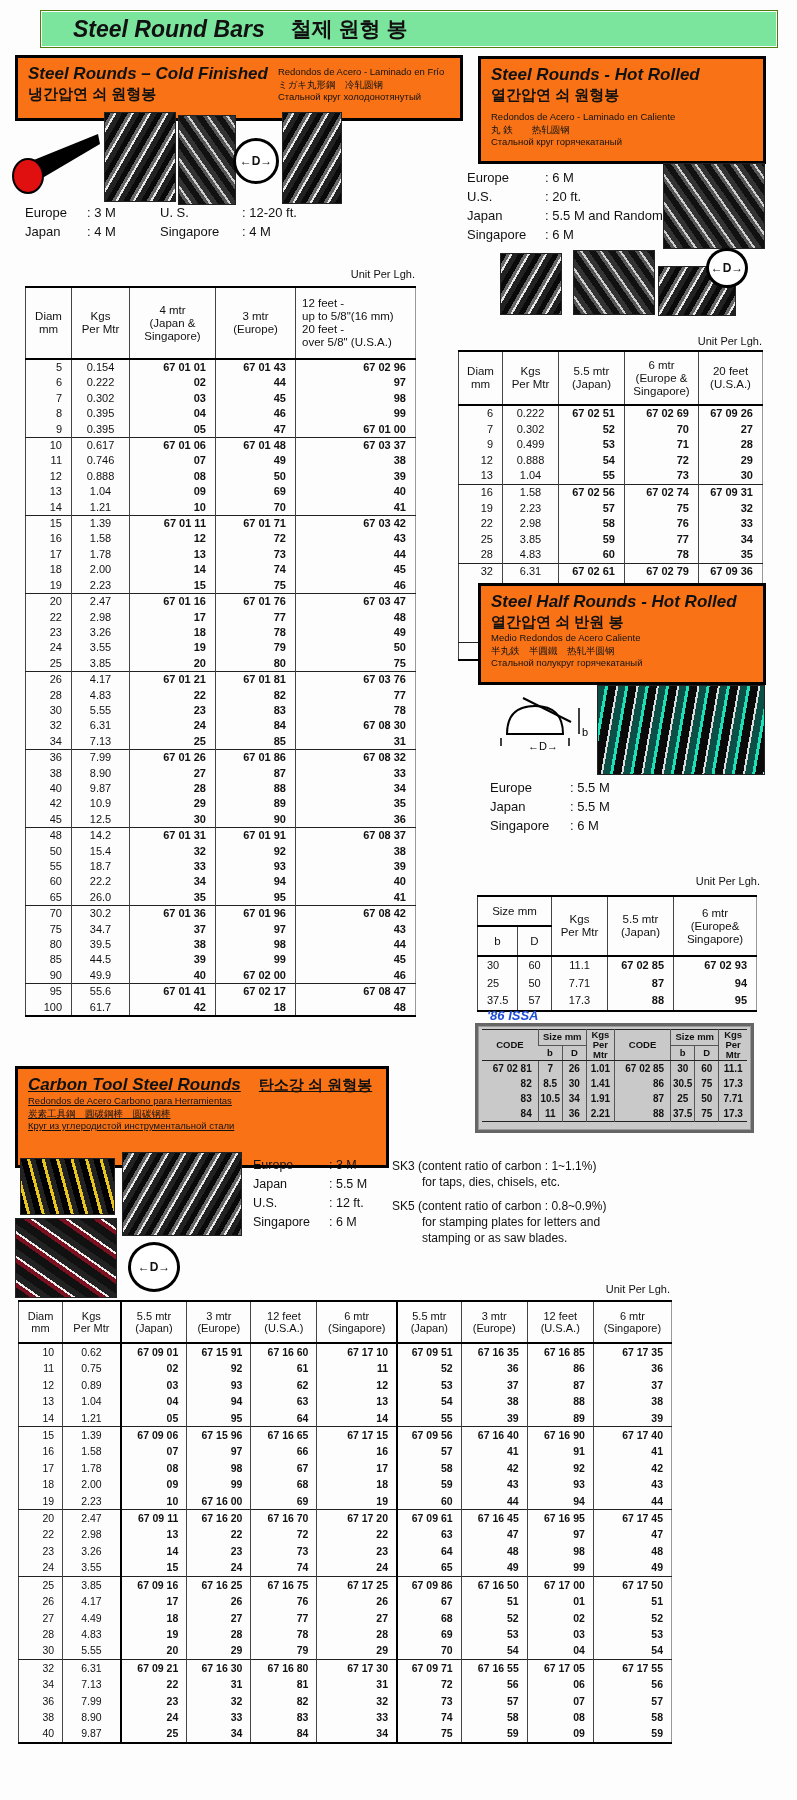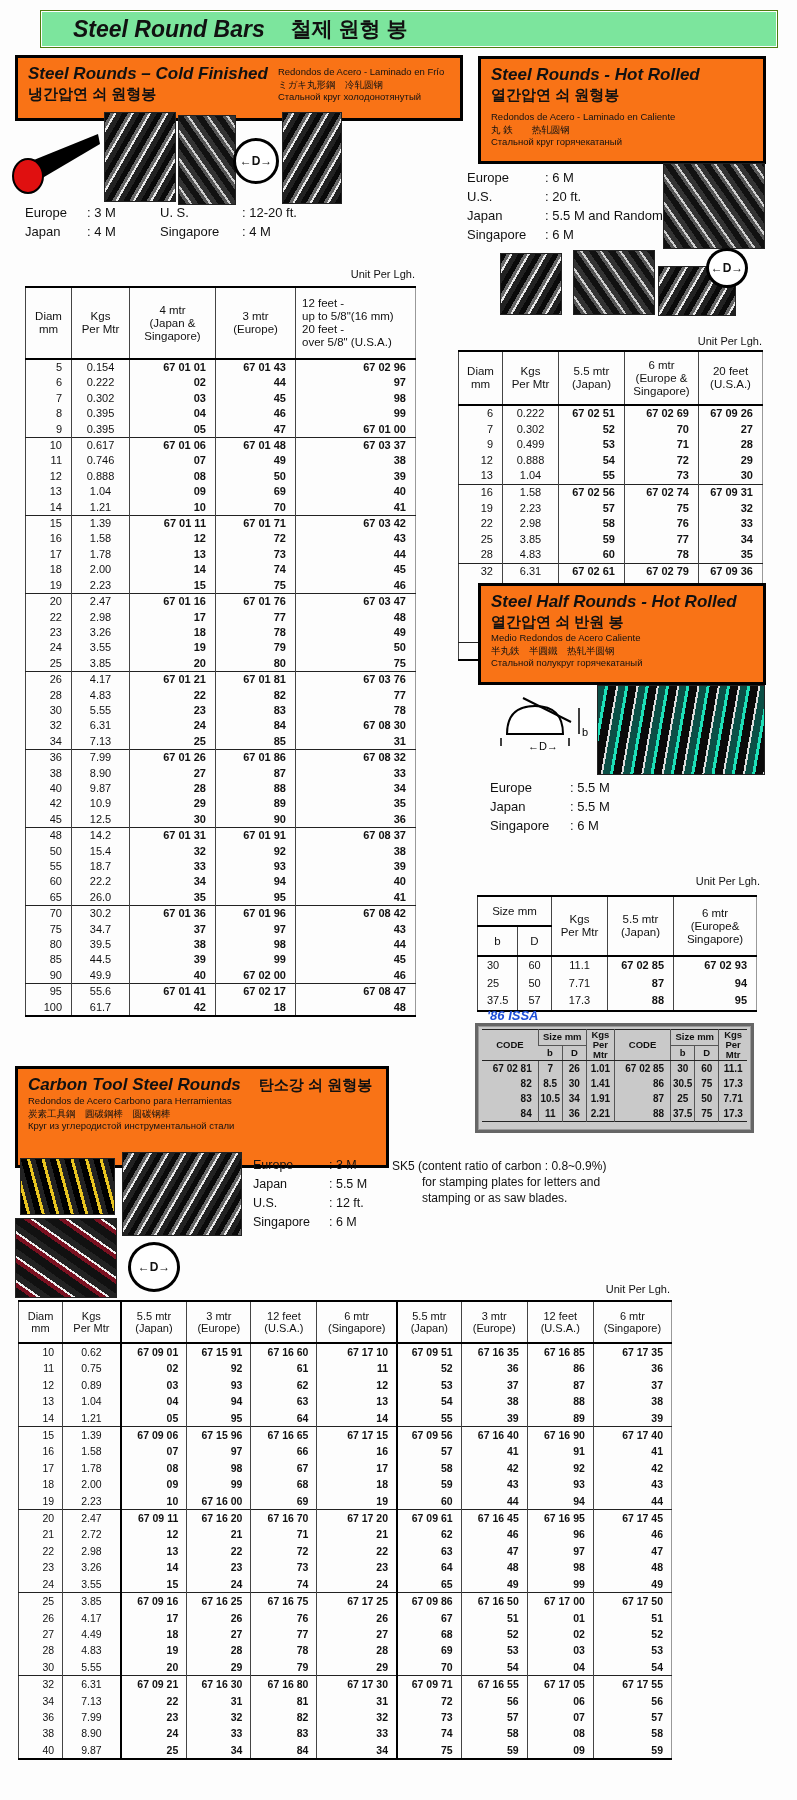--- a/index.html
+++ b/index.html
@@ -15,21 +15,21 @@
   .banner .ko{font-size:21px;font-weight:bold;}
 
   .cyanbox{background:#f97316;border:3px solid #000;box-sizing:border-box;padding:6px 10px;}
   .cyanbox .ttl{font-size:17px;font-weight:bold;font-style:italic;line-height:20px;white-space:nowrap;}
   .cyanbox .ko {font-size:15px;font-weight:bold;line-height:20px;}
   .cyanbox .sub{font-size:9.5px;line-height:12.5px;}
 
   .coldbox{left:15px;top:55px;width:448px;height:66px;display:flex;gap:10px;}
   .hotbox{left:478px;top:56px;width:288px;height:108px;}
   .halfbox{left:478px;top:583px;width:288px;height:102px;}
-  .carbonbox{left:15px;top:1066px;width:374px;height:102px;}
+  .carbonbox{left:15px;top:1066px;width:374px;height:102px;text-decoration:underline;}
 
   
   .photo{background:
      repeating-linear-gradient(55deg,#111 0 6px,#555 6px 9px,#cfcfcf 9px 11px,#333 11px 16px);
      border:1px solid #222;}
   .photo2{background:
      repeating-linear-gradient(120deg,#0a0a0a 0 5px,#666 5px 8px,#e8e8e8 8px 10px,#222 10px 15px);
      border:1px solid #222;}
   .dcircle{border:3px solid #000;border-radius:50%;background:#fff;
            display:flex;align-items:center;justify-content:center;
@@ -848,20 +848,24 @@
       <span class="lab" style="width:76px">U.S.</span>
       <span>: 12 ft.</span>
     </div>
   <div class="row">
       <span class="lab" style="width:76px">Singapore</span>
       <span>: 6 M</span>
     </div>
 </div>
 
 <div class="abs sknotes" style="left:392px;top:1158px;width:290px">
+  <div class="blk">
+    <div>SK3 (content ratio of carbon : 1~1.1%)</div>
+    <div class="ind">for taps, dies, chisels, etc.</div>
+  </div>
   <div class="blk">
     <div>SK5 (content ratio of carbon : 0.8~0.9%)</div>
     <div class="ind">for stamping plates for letters and</div>
     <div class="ind">stamping or as saw blades.</div>
   </div>
 </div>
 
 <div class="abs unit" style="left:570px;top:1283px;width:100px;text-align:right">Unit Per Lgh.</div>
 
 <table class="abs tbl" id="sk">
@@ -1028,32 +1032,20 @@
         <td>67 09 11</td>
         <td>67 16 20</td>
         <td>67 16 70</td>
         <td>67 17 20</td>
         <td>67 09 61</td>
         <td>67 16 45</td>
         <td>67 16 95</td>
         <td>67 17 45</td>
       </tr>
       <tr>
-        <td>21</td>
-        <td>2.72</td>
-        <td>12</td>
-        <td>21</td>
-        <td>71</td>
-        <td>21</td>
-        <td>62</td>
-        <td>46</td>
-        <td>96</td>
-        <td>46</td>
-      </tr>
-      <tr>
         <td>22</td>
         <td>2.98</td>
         <td>13</td>
         <td>22</td>
         <td>72</td>
         <td>22</td>
         <td>63</td>
         <td>47</td>
         <td>97</td>
         <td>47</td>

